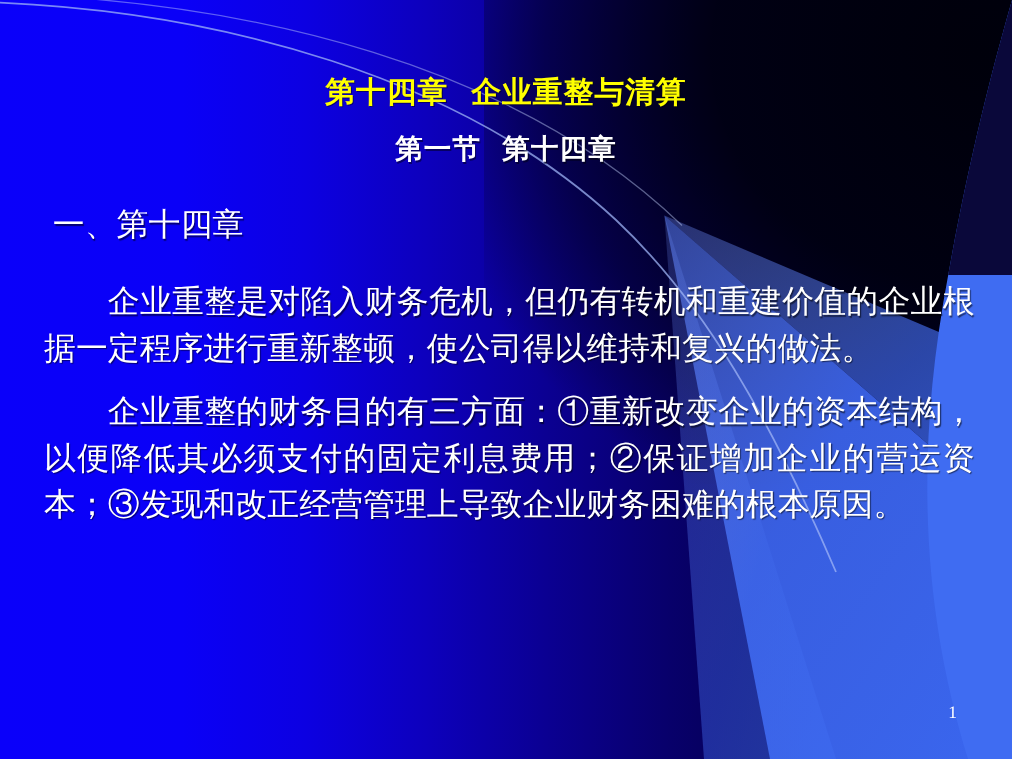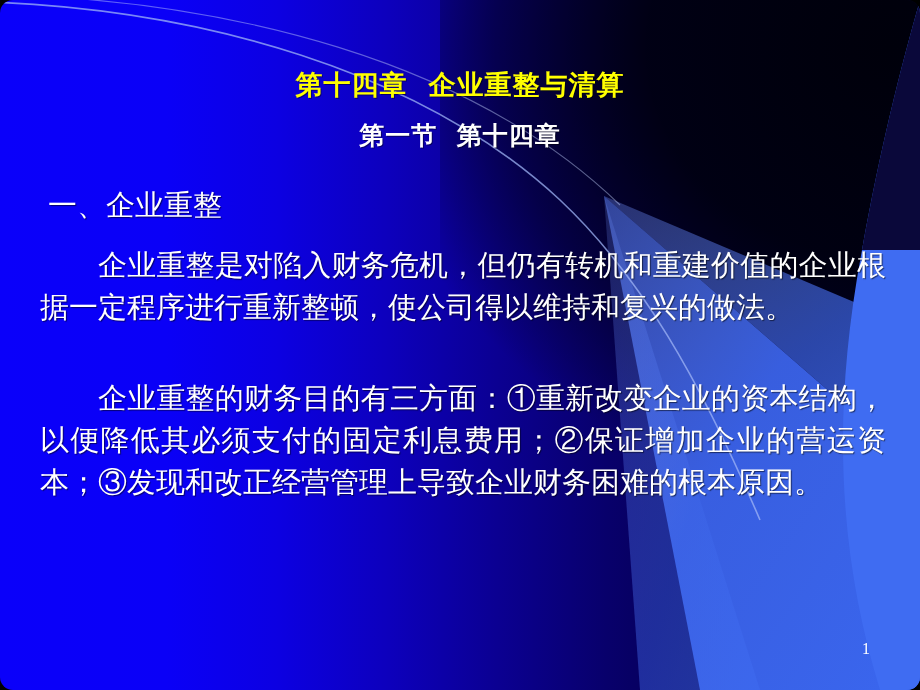--- a/index.html
+++ b/index.html
@@ -18,21 +18,20 @@
         #0a00fa 0%,
         #0a00f7 18%,
         #0c00e2 30%,
         #0d00bd 42%,
         #0b0092 54%,
         #08006b 66%,
         #04004d 78%,
         #020038 88%,
         #01002a 96%,
         #010024 100%);
-    border-radius: 13px;
   }
 
   
   .deco {
     position: absolute;
     pointer-events: none;
   }
 
   
   #deco-dark-corner {
@@ -108,24 +107,24 @@
     margin-left: 8px;
     text-shadow: 1px 1px 1px rgba(0,0,0,0.55);
     white-space: pre;
   }
   .para {
     font-size: 29px;
     line-height: 42px;
     text-indent: 58px;
     text-align: justify;
     text-justify: inter-character;
-    margin-top: 14px;
+    margin-top: 24px;
     text-shadow: 1px 1px 1px rgba(0,0,0,0.55);
   }
-  #para-2 { margin-top: 49px; }
+  #para-2 { margin-top: 16px; }
 
   #page-number {
     position: absolute;
     left: 862px;
     top: 640px;
     font-size: 16px;
     color: #ffffff;
     font-family: "Liberation Serif", serif;
   }
 </style>
@@ -169,20 +168,20 @@
     <path d="M -10 2 C 200 10, 420 70, 560 200 C 640 275, 700 380, 760 520" fill="none" stroke="#9fb4f5" stroke-width="1.6" stroke-opacity="0.75"></path>
     <path d="M -10 -6 C 230 0, 470 60, 620 205" fill="none" stroke="#c3d1fb" stroke-width="1.1" stroke-opacity="0.45"></path>
   </svg>
 
   <div id="title-block">
     <div class="title-line-1">第十四章  企业重整与清算</div>
     <div class="title-line-2">第一节  第十四章</div>
   </div>
 
   <div id="body-block">
-    <div class="heading">一、企业重整</div>
+    <div class="heading">一、第十四章</div>
     <div class="para" id="para-1">企业重整是对陷入财务危机，但仍有转机和重建价值的企业根据一定程序进行重新整顿，使公司得以维持和复兴的做法。</div>
     <div class="para" id="para-2">企业重整的财务目的有三方面：①重新改变企业的资本结构，以便降低其必须支付的固定利息费用；②保证增加企业的营运资本；③发现和改正经营管理上导致企业财务困难的根本原因。</div>
   </div>
 
   <div id="page-number">1</div>
 
 </div>
 
 </body></html>

